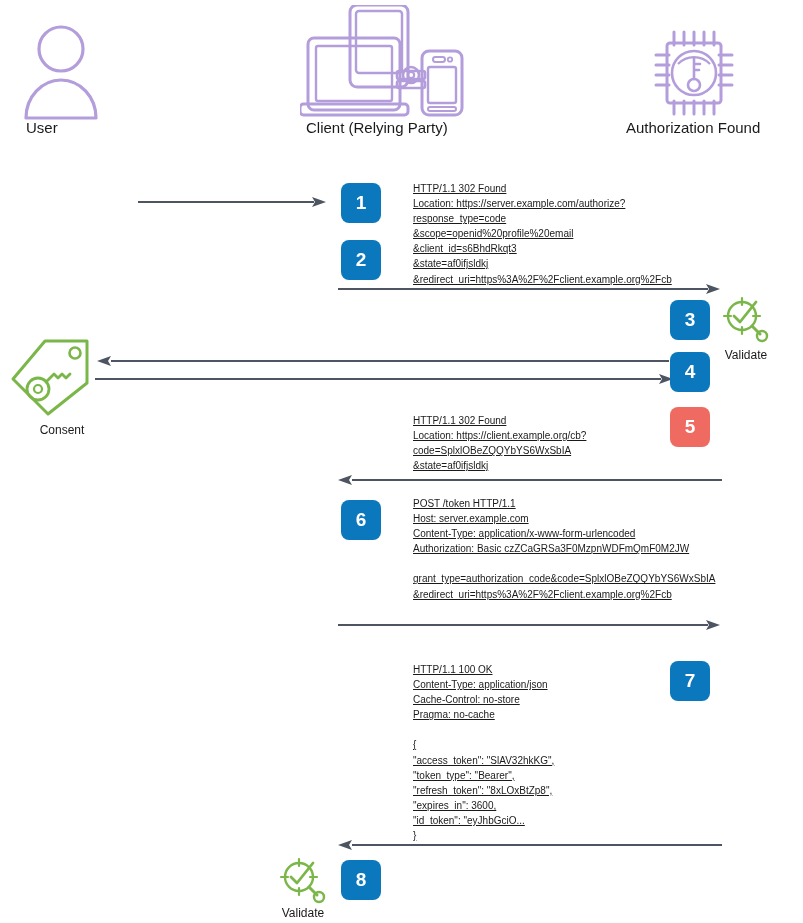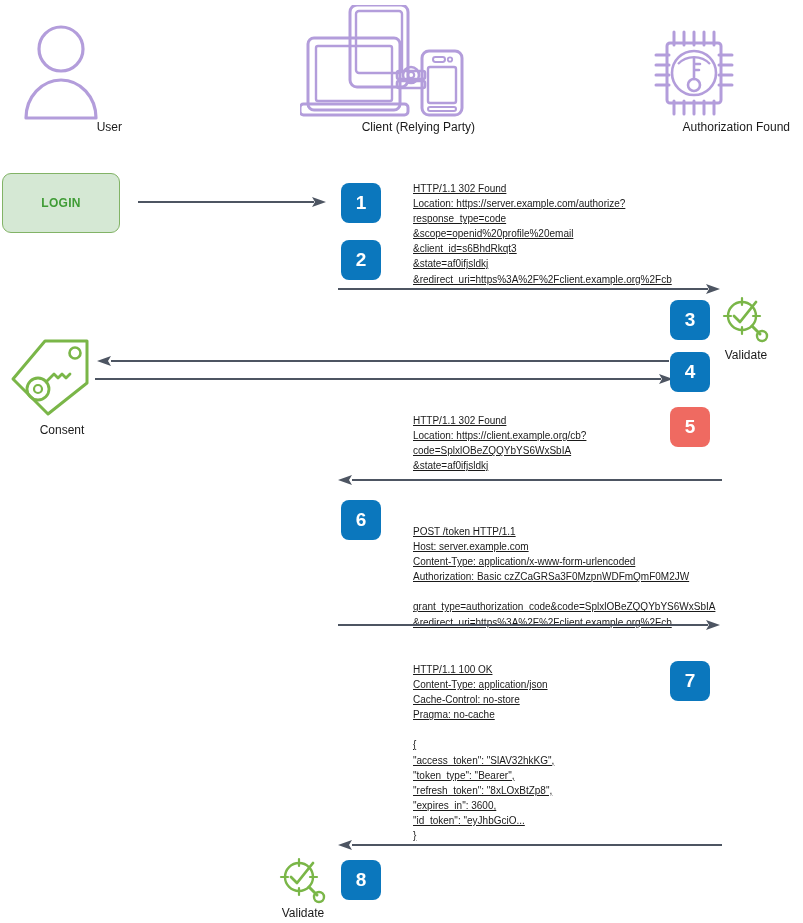--- a/index.html
+++ b/index.html
@@ -19,25 +19,26 @@
     overflow: hidden;
     background: #ffffff;
   }
 
   
   .actor-icon {
     position: absolute;
   }
   .actor-label {
     position: absolute;
-    text-align: right;
-    font-size: 12px;
+    text-align: left;
+    font-size: 15px;
     color: #1a1a1a;
     line-height: 13px;
     white-space: nowrap;
+    margin-left: 26px;
   }
 
   
   .login-box {
     position: absolute;
     left: 2px;
     top: 173px;
     width: 118px;
     height: 60px;
     background: #d5e8d4;
@@ -158,21 +159,20 @@
       <rect x="15" y="15" width="54" height="60" rx="3" fill="none" stroke="#b39ddb" stroke-width="3"></rect>
       <circle cx="42" cy="45" r="22" fill="none" stroke="#b39ddb" stroke-width="2.6"></circle>
 
       <circle cx="42" cy="57" r="6" fill="none" stroke="#b39ddb" stroke-width="2.6"></circle>
       <path d="M42 51 L42 30 M42 36 L48 36 M42 42 L47 42" fill="none" stroke="#b39ddb" stroke-width="2.6" stroke-linecap="round"></path>
       <path d="M26 36 A22 22 0 0 1 58 36" fill="none" stroke="#b39ddb" stroke-width="2.2"></path>
     </svg>
   </div>
   <div class="actor-label" style="left:600px; top:121px; width:190px;">Authorization Found</div>
 
-  <div class="login-box">LOGIN</div>
 
   <div class="arrow" style="left:138px; top:194px;">
     <svg width="190" height="16" viewBox="0 0 190 16">
       <line x1="0" y1="8" x2="176" y2="8" stroke="#4d5562" stroke-width="2"></line>
       <path d="M188 8 L174 3 L177 8 L174 13 Z" fill="#4d5562"></path>
     </svg>
   </div>
 
   <div class="badge" style="left:341px; top:183px;">1</div>
   <div class="badge" style="left:341px; top:240px;">2</div>
@@ -245,21 +245,21 @@
 
   <div class="arrow" style="left:338px; top:472px;">
     <svg width="384" height="16" viewBox="0 0 384 16">
       <line x1="14" y1="8" x2="384" y2="8" stroke="#4d5562" stroke-width="2"></line>
       <path d="M0 8 L14 3 L11 8 L14 13 Z" fill="#4d5562"></path>
     </svg>
   </div>
 
   <div class="badge" style="left:341px; top:500px;">6</div>
 
-  <div class="msg" style="left:413px; top:496px;margin-top:28px;">POST /token HTTP/1.1
+  <div class="msg" style="left:413px; top:496px;">POST /token HTTP/1.1
 Host: server.example.com
 Content-Type: application/x-www-form-urlencoded
 Authorization: Basic czZCaGRSa3F0MzpnWDFmQmF0M2JW
 
 grant_type=authorization_code&amp;code=SplxlOBeZQQYbYS6WxSbIA
 &amp;redirect_uri=https%3A%2F%2Fclient.example.org%2Fcb</div>
 
   <div class="arrow" style="left:338px; top:617px;">
     <svg width="384" height="16" viewBox="0 0 384 16">
       <line x1="0" y1="8" x2="370" y2="8" stroke="#4d5562" stroke-width="2"></line>

